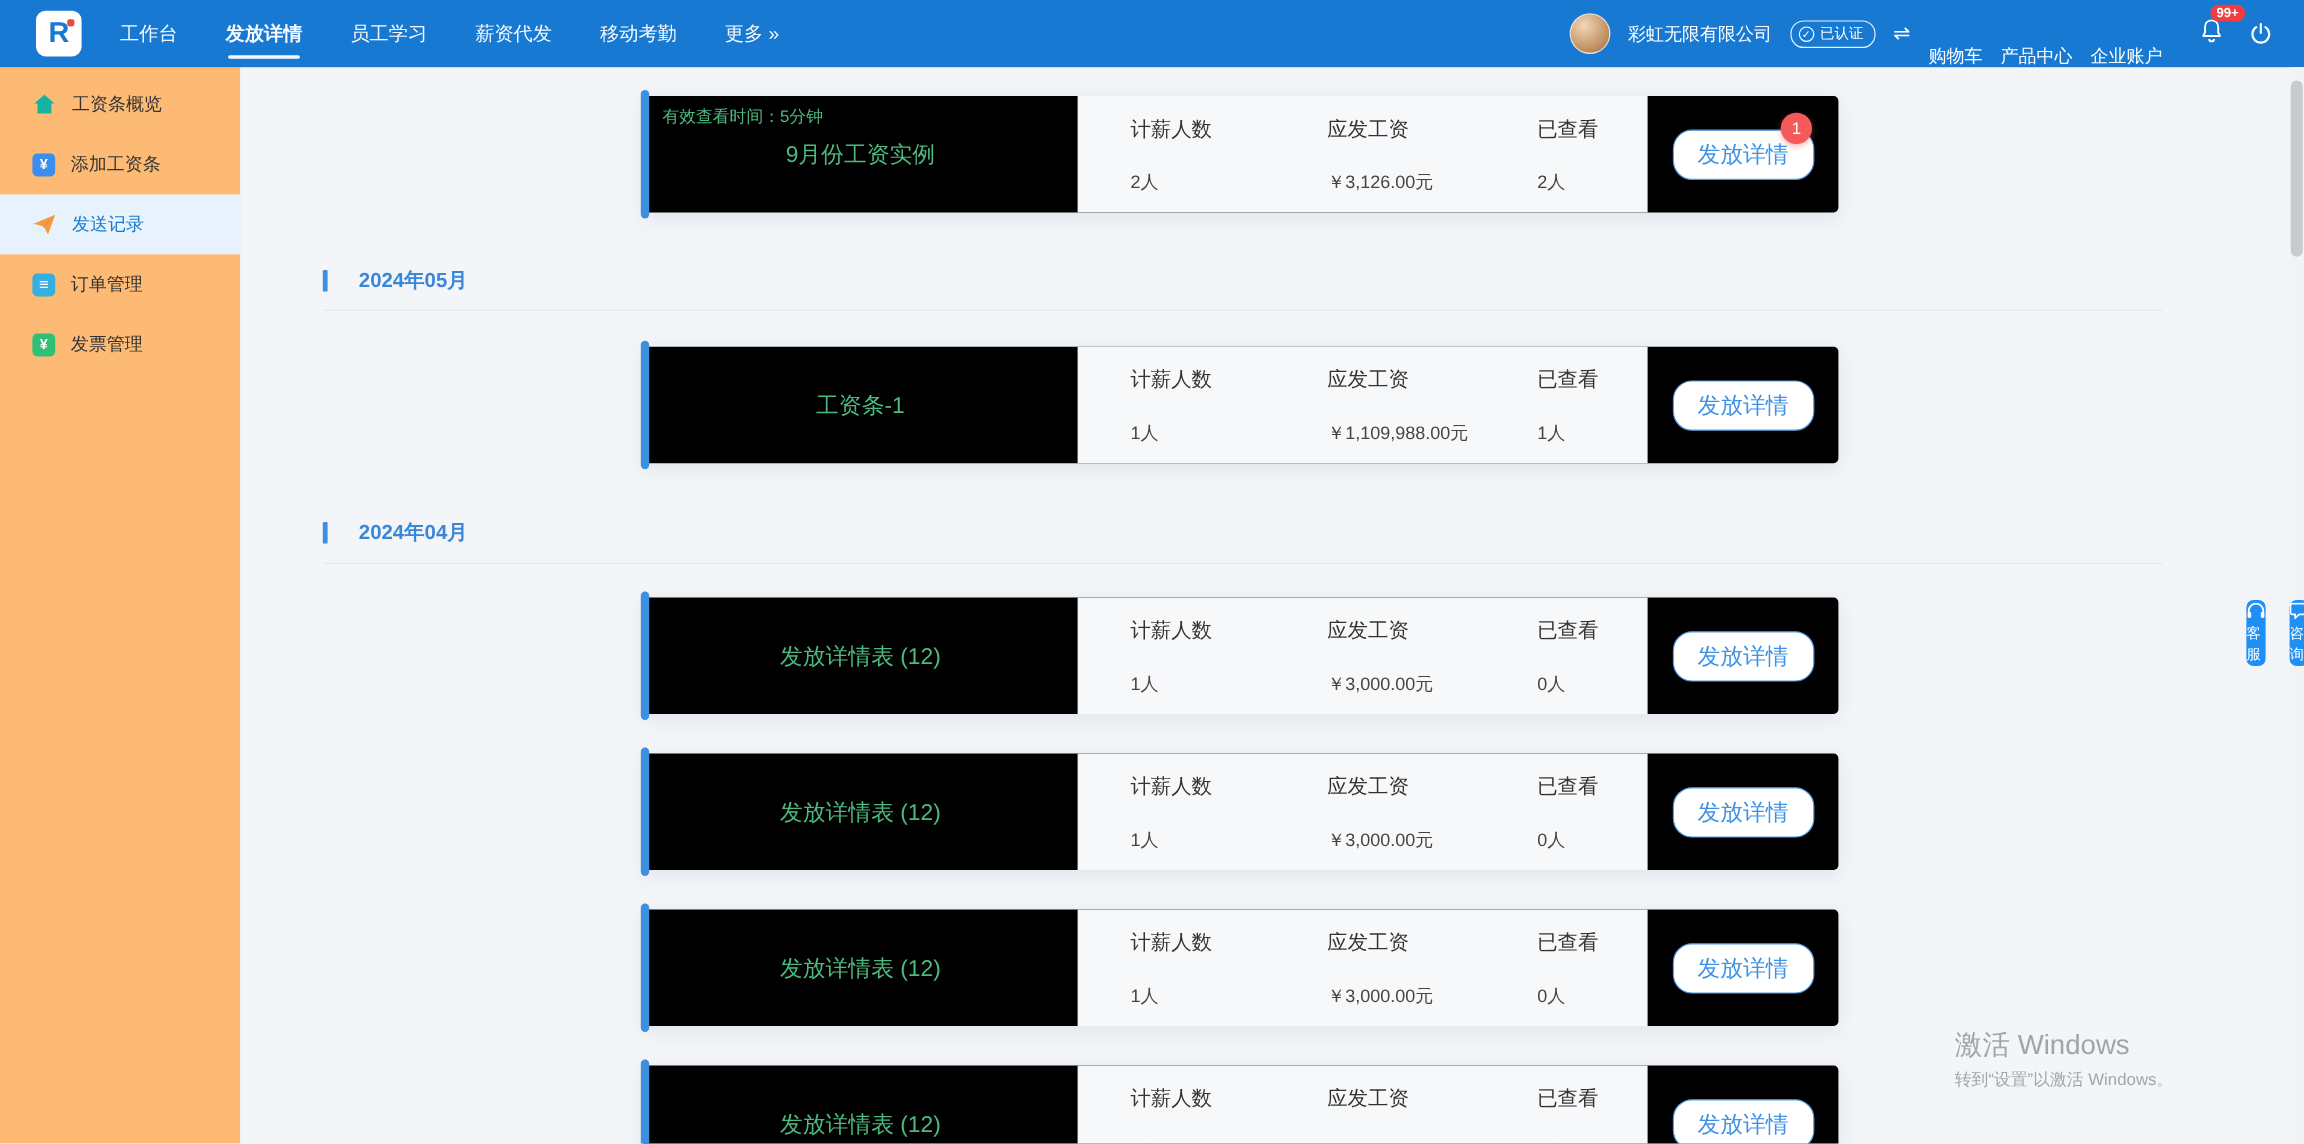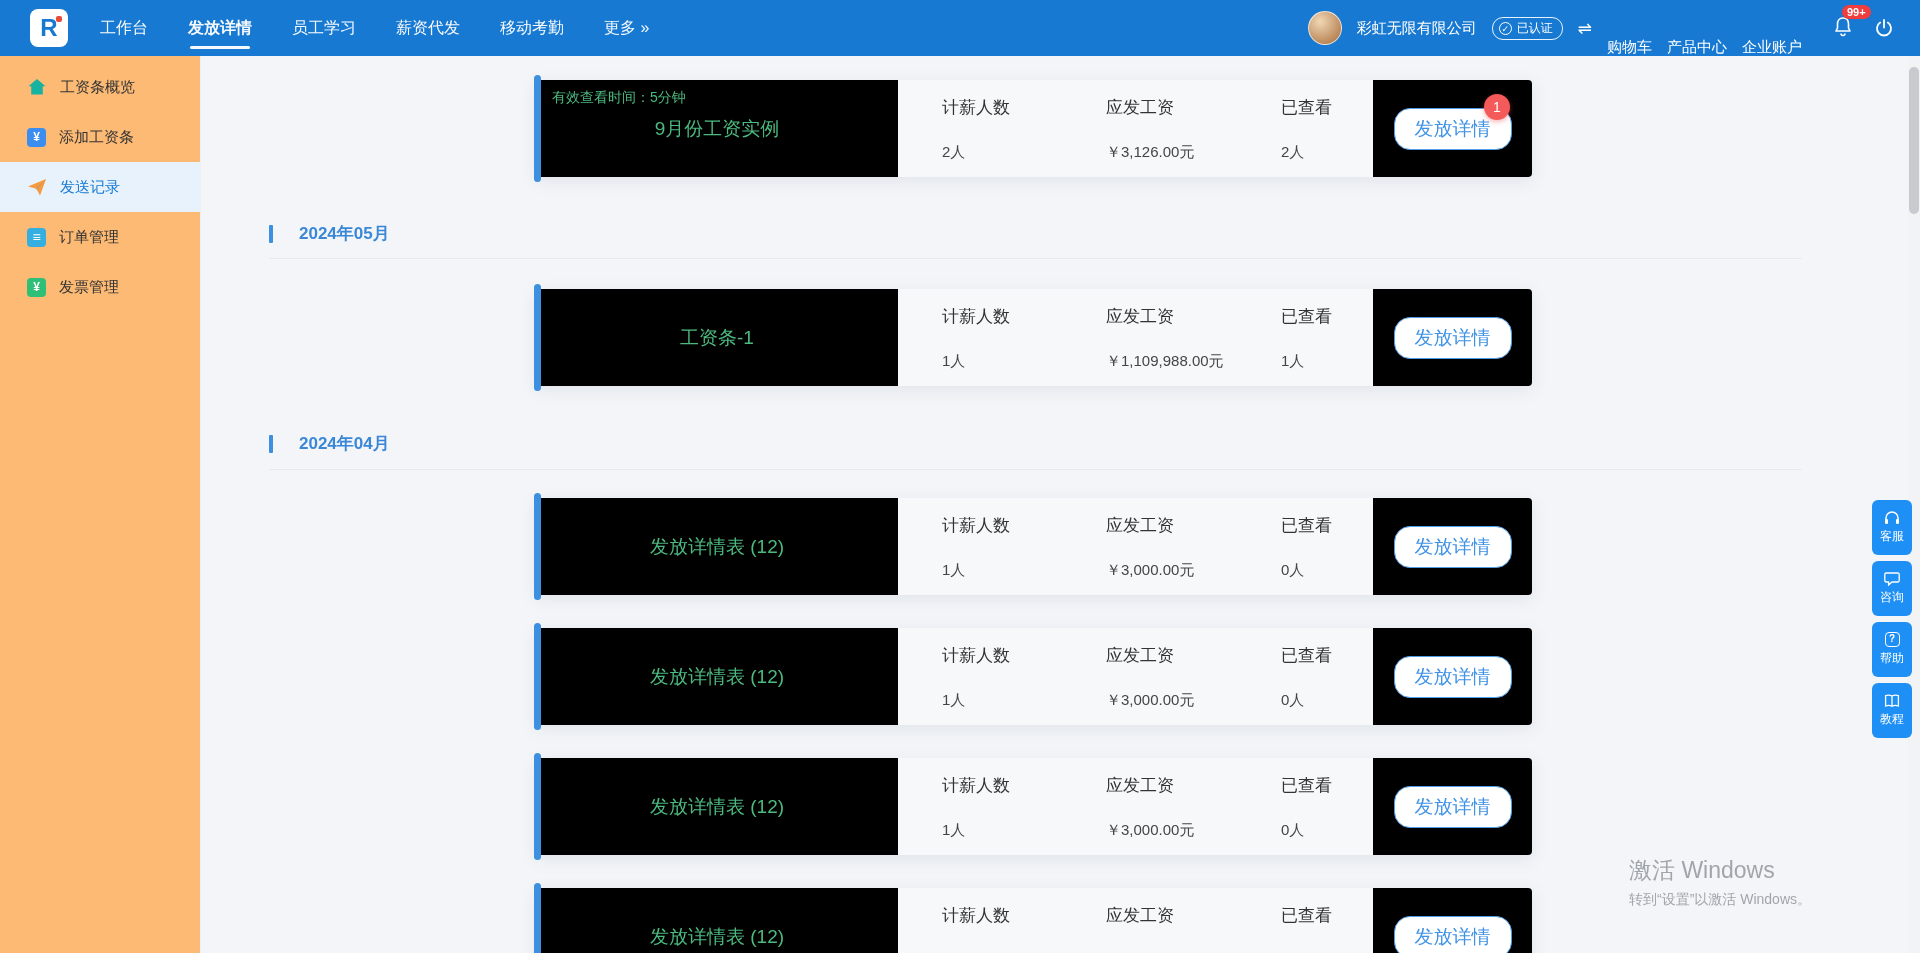--- a/index.html
+++ b/index.html
@@ -107,21 +107,21 @@
     border-radius: 50%; background: #f45a5a; color: #fff; font-size: 14px;
     display: flex; align-items: center; justify-content: center;
     box-shadow: 0 2px 5px rgba(244,90,90,.45);
   }
   .section-head { position: absolute; left: 269px; display: flex; align-items: center; gap: 26px; z-index: 4; }
   .sbar { width: 4px; height: 18px; background: #3d8fe0; border-radius: 1px; }
   .stitle { color: #3a87d8; font-size: 17px; font-weight: 600; }
   .divider { position: absolute; left: 269px; width: 1533px; height: 1px; background: #e7e9ec; z-index: 3; }
 
   
-  .float-bar { position: absolute; left: 1872px; top: 500px; width: 40px; display: flex; flex-direction: column; gap: 6px; z-index: 40; }
+  .float-bar { position: absolute; left: 1872px; top: 500px; width: 40px; display: flex; flex-direction: row; gap: 20px; z-index: 40; }
   .fbtn {
     background: #1e90f5; color: #fff; border-radius: 6px; height: 55px;
     display: flex; flex-direction: column; align-items: center; justify-content: center;
     font-size: 12px; gap: 3px; cursor: pointer;
   }
   .ficon { height: 15px; display: flex; align-items: center; justify-content: center; }
   .help-glyph {
     width: 15px; height: 15px; border: 1.5px solid #fff; border-radius: 4px;
     font-size: 10px; font-weight: bold; line-height: 12px; text-align: center;
   }

